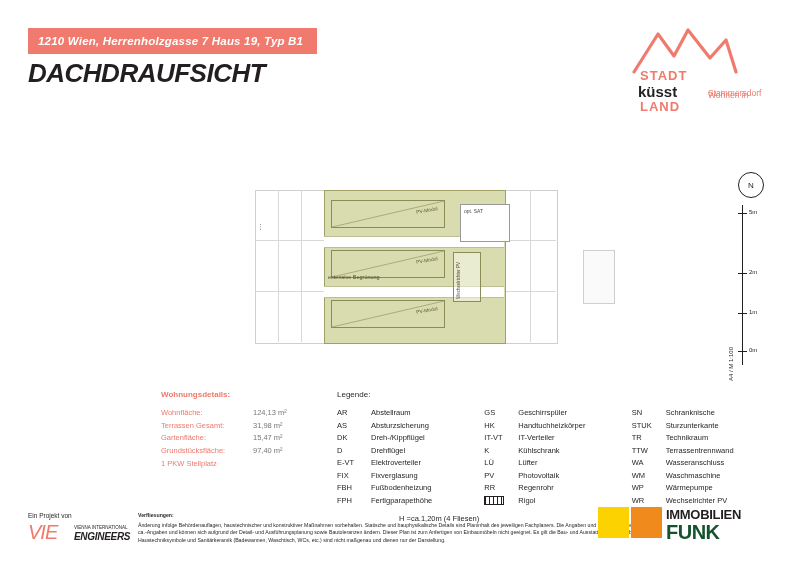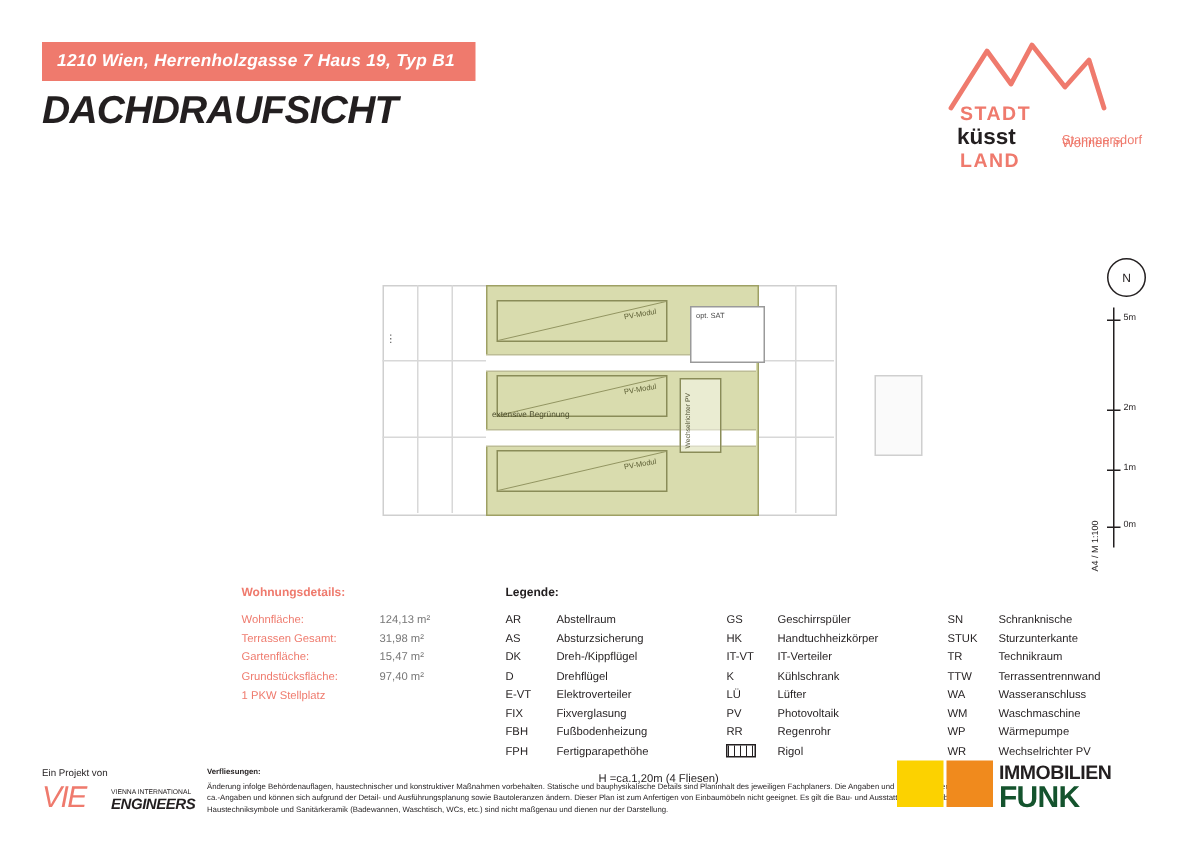--- a/index.html
+++ b/index.html
@@ -284,21 +284,21 @@
 
   
   .legend {
     position: absolute;
     left: 337px;
     top: 390px;
     width: 430px;
     font-size: 7.5px;
   }
   .legend .head {
-    font-weight: bold;
+    font-weight: normal;
     font-size: 8px;
     margin-bottom: 9px;
   }
   .legend .cols {
     display: flex;
     gap: 12px;
   }
   .legend .col { width: 143px; }
   .legend .lrow {
     display: flex;

